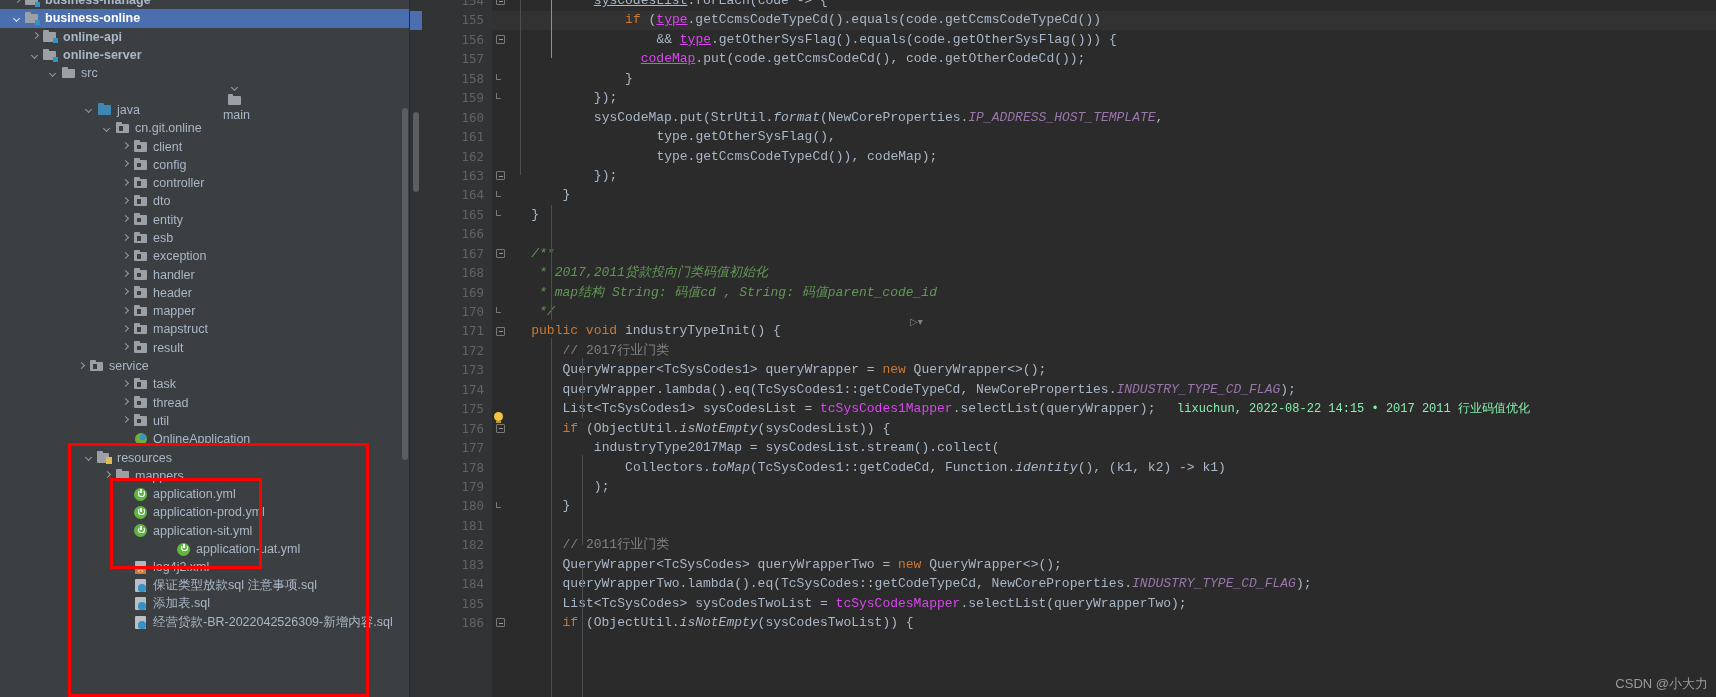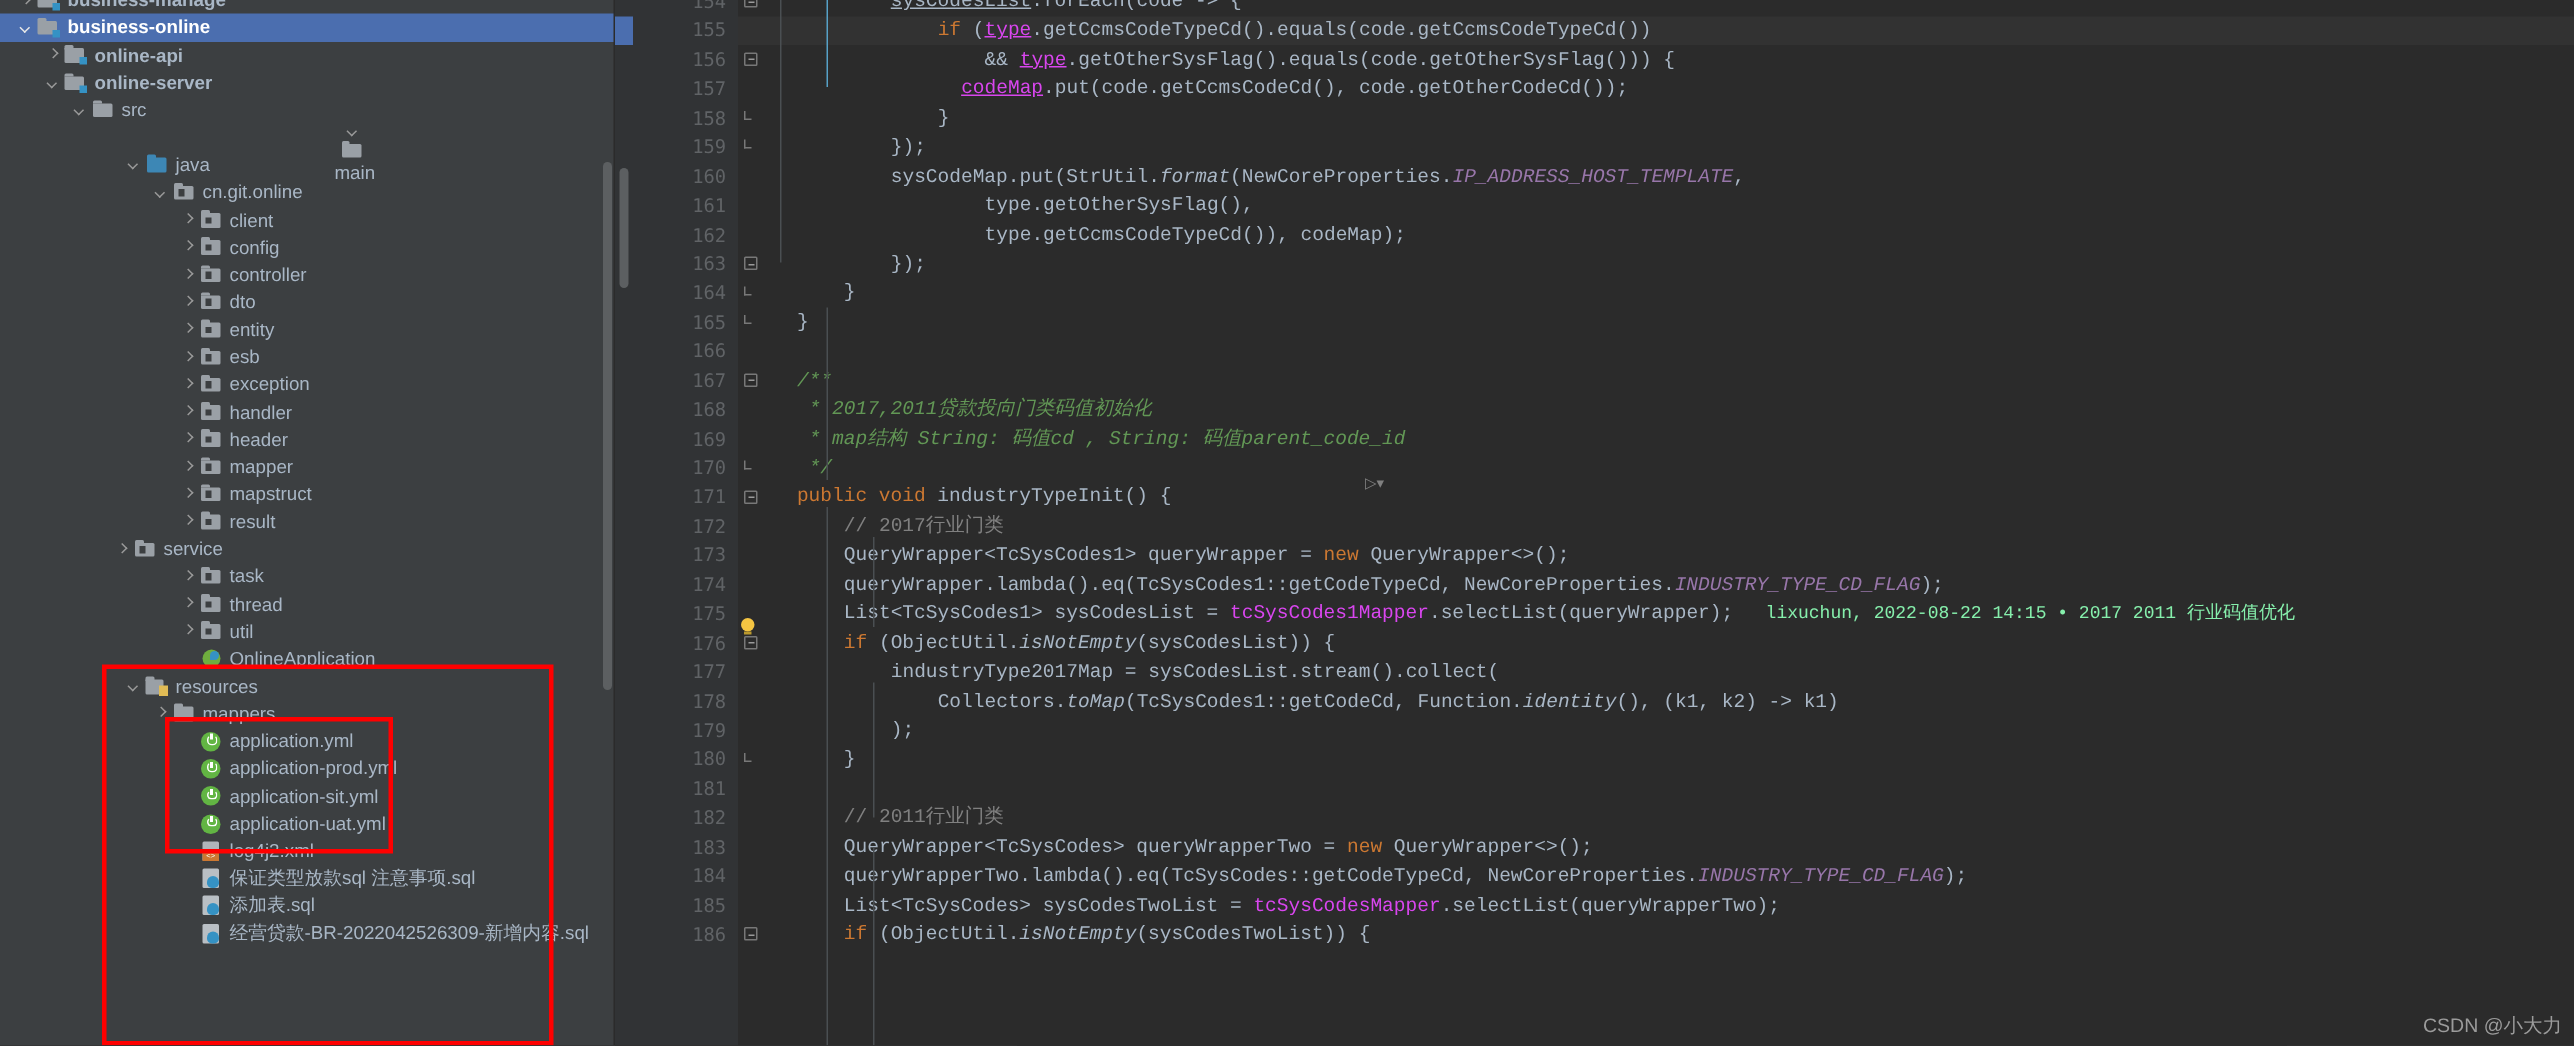--- a/index.html
+++ b/index.html
@@ -650,21 +650,21 @@
           </span>
           <span class="tree-label">application-prod.yml</span>
         </div>
         <div class="tree-row" style="padding-left: 120px;">
           <span class="arrow none"></span>
           <span class="ico ico-yml">
             <span class="stem"></span>
           </span>
           <span class="tree-label">application-sit.yml</span>
         </div>
-        <div class="tree-row" style="padding-left: 120px;">
+        <div class="tree-row" style="padding-left: 120px; margin-left: 43px;">
           <span class="arrow none"></span>
           <span class="ico ico-yml">
             <span class="stem"></span>
           </span>
           <span class="tree-label">application-uat.yml</span>
         </div>
         <div class="tree-row" style="padding-left: 120px;">
           <span class="arrow none"></span>
           <span class="ico ico-xml">
             <span class="tag">&lt;&gt;</span>

